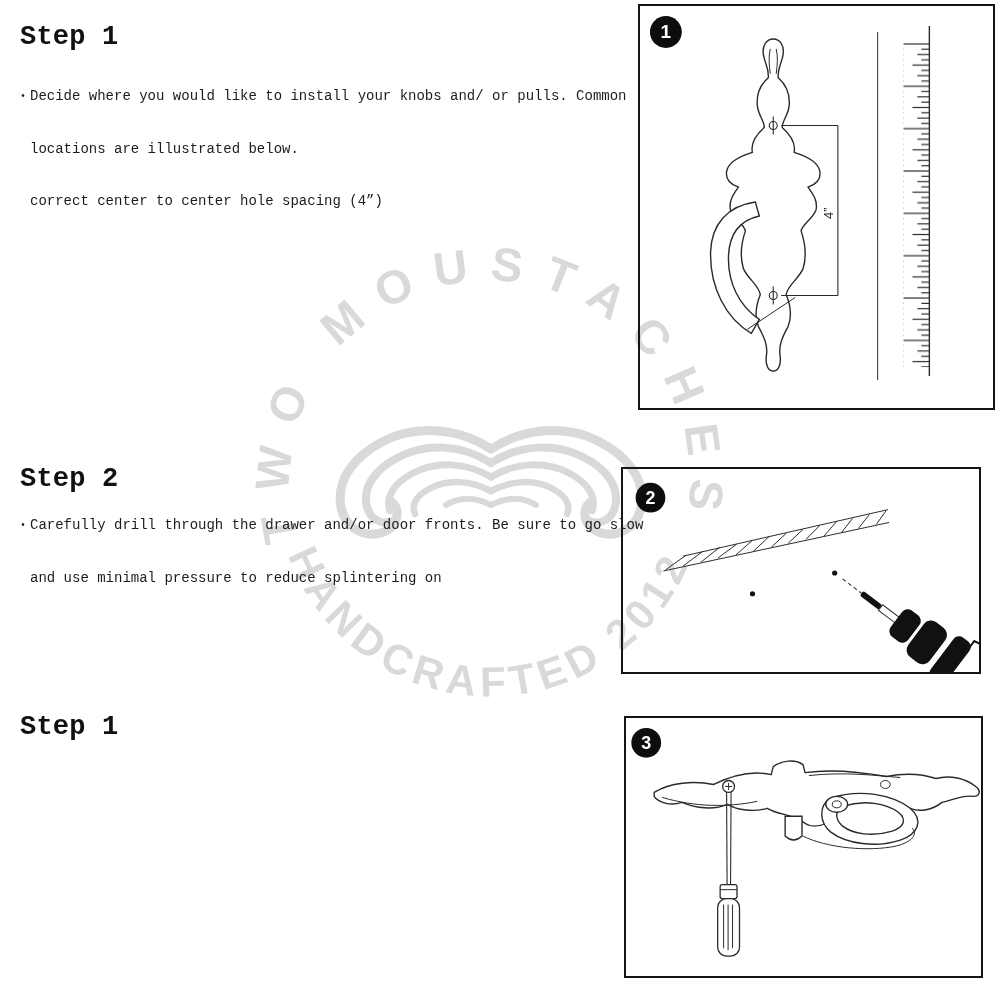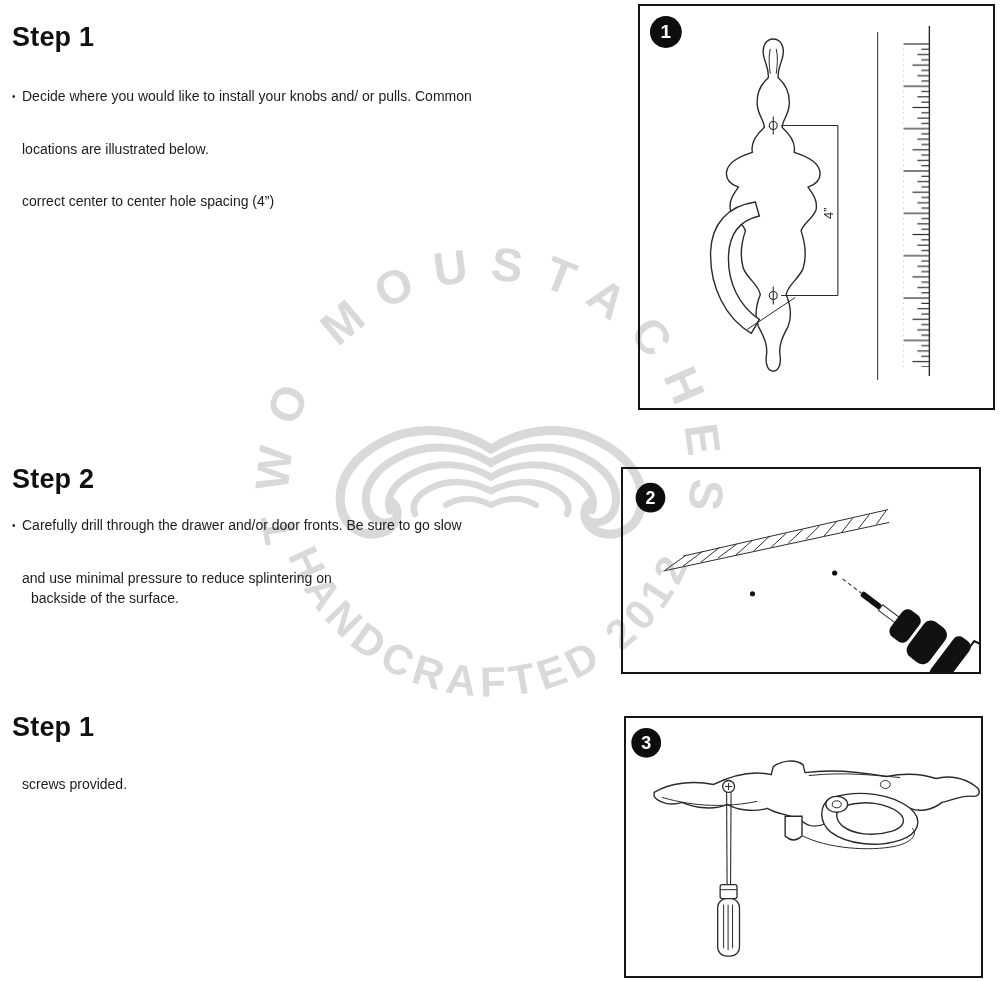--- a/index.html
+++ b/index.html
@@ -2,21 +2,21 @@
 <html><head>
 <meta charset="utf-8">
 <style>
   html,body{margin:0;padding:0;background:#fff;}
   .page{
     position:relative;width:1000px;height:981px;overflow:hidden;background:#fff;
     font-family:"Liberation Sans","DejaVu Sans",sans-serif;
   }
   .watermark{position:absolute;left:0;top:0;width:1000px;height:981px;z-index:1;}
   .content{position:absolute;left:0;top:0;width:1000px;height:981px;z-index:2;}
-  .step{position:absolute;left:12px;width:605px;}
+  .step{position:absolute;left:20px;width:605px;font-family:Liberation Mono, monospace;}
   .step-title{font-size:27px;line-height:30px;font-weight:bold;color:#111;margin:0;letter-spacing:.2px;}
   .mb1{margin-bottom:34px;}
   .mb2{margin-bottom:21px;}
   .mb3{margin-bottom:20px;}
   .tline{font-size:14px;line-height:20px;color:#1c1c1c;white-space:nowrap;}
   .bullet{display:inline-block;width:10px;font-size:10px;vertical-align:1px;color:#1c1c1c;}
   .bullet.w14{width:15px;padding-left:3px;}
   .ind1{padding-left:10px;margin-top:32px;}
   .ind2{padding-left:19px;}
   .figbox{position:absolute;border:2px solid #151515;background:transparent;}
@@ -67,26 +67,24 @@
       <h2 class="step-title mb1">Step 1</h2>
       <div class="tline"><span class="bullet">•</span><span>Decide where you would like to install your knobs and/ or pulls. Common</span></div>
       <div class="tline ind1"><span>locations are illustrated below.</span></div>
       <div class="tline ind1"><span>correct center to center hole spacing (4”)</span></div>
     </section>
 
     <section class="step" style="top:464px">
       <h2 class="step-title mb2">Step 2</h2>
       <div class="tline"><span class="bullet">•</span><span>Carefully drill through the drawer and/or door fronts. Be sure to go slow</span></div>
       <div class="tline ind1"><span>and use minimal pressure to reduce splintering on</span></div>
-      <div class="tline ind2"><span>backside of the surface.</span></div>
     </section>
 
     <section class="step" style="top:712px">
       <h2 class="step-title mb3">Step 1</h2>
-      <div class="tline ind1"><span>screws provided.</span></div>
     </section>
 
     <div class="figbox fig1">
       <svg viewBox="0 0 355 404">
         <defs>
           <pattern id="rulerTicks" x="265" y="37" width="26" height="42.6" patternUnits="userSpaceOnUse">
             <g stroke="#2a2a2a" stroke-width="1.2">
               <line x1="0" y1="1" x2="26" y2="1"></line>
               <line x1="9" y1="22.3" x2="26" y2="22.3"></line>
               <line x1="14" y1="11.6" x2="26" y2="11.6"></line>

